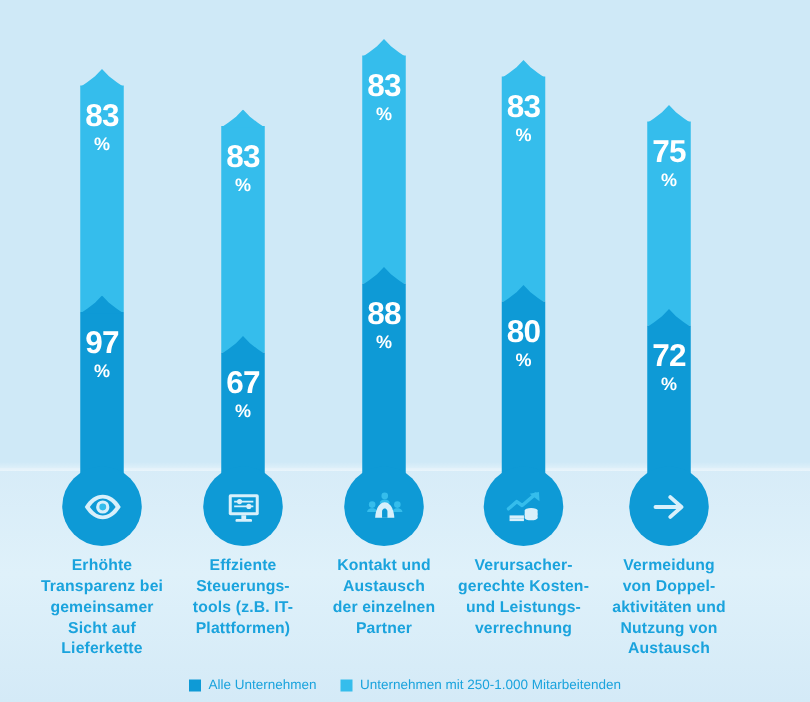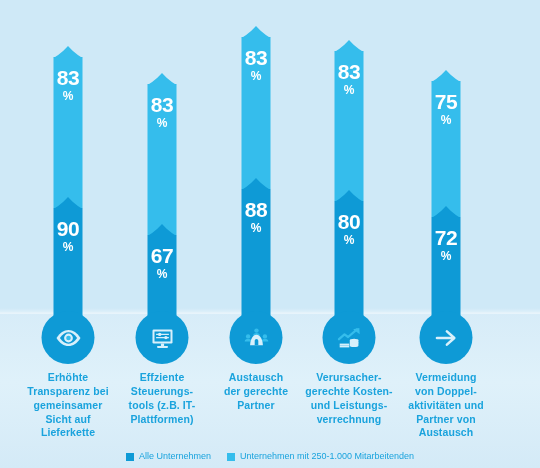--- a/index.html
+++ b/index.html
@@ -197,21 +197,21 @@
           <div class="val val-light">
             <span class="num">83</span>
             <span class="pct">%</span>
           </div>
         </div>
         <div class="seg seg-dark" style="height:132px;">
           <div class="tip">
               <i></i>
             </div>
           <div class="val val-dark">
-            <span class="num">90</span>
+            <span class="num">97</span>
             <span class="pct">%</span>
           </div>
         </div>
       </div>
       <div class="icon-circle">
         <svg width="30" height="30" viewBox="0 0 30 30" aria-hidden="true">
           <path d="M3 15c3.4-5.4 7.3-8.1 12-8.1S23.6 9.6 27 15c-3.4 5.4-7.3 8.1-12 8.1S6.4 20.4 3 15z" fill="#d8f0fb"></path>
           <path d="M6.4 15c2.6-3.8 5.5-5.7 8.6-5.7S21 11.2 23.6 15c-2.6 3.8-5.5 5.7-8.6 5.7S9 18.8 6.4 15z" fill="#0e9ad6"></path>
           <circle cx="15" cy="15" r="4.4" fill="#d8f0fb"></circle>
           <circle cx="15" cy="15" r="2.3" fill="#35bdec"></circle>
@@ -294,22 +294,23 @@
           <path d="M11.6 12.6c0-1.6 1.5-2.6 3.4-2.6s3.4 1 3.4 2.6z" fill="#35bdec"></path>
           <circle cx="6.6" cy="13.4" r="2.2" fill="#35bdec"></circle>
           <path d="M3.2 18.4c0-1.6 1.5-2.6 3.4-2.6s3.4 1 3.4 2.6z" fill="#35bdec"></path>
           <circle cx="23.4" cy="13.4" r="2.2" fill="#35bdec"></circle>
           <path d="M20 18.4c0-1.6 1.5-2.6 3.4-2.6s3.4 1 3.4 2.6z" fill="#35bdec"></path>
           <path d="M15 11.8c3.6 0 6.1 4.6 6.4 10.4H8.6C8.9 16.4 11.4 11.8 15 11.8z" fill="#d8f0fb"></path>
           <path d="M13.2 18c0-1.1.8-2 1.8-2s1.8.9 1.8 2v4.2h-3.6z" fill="#0e9ad6"></path>
         </svg>
       </div>
       <div class="caption">
+        <div>Kontakt und</div>
         <div>Austausch</div>
-        <div>der gerechte</div>
+        <div>der einzelnen</div>
         <div>Partner</div>
       </div>
     </div>
 
     <div class="col" style="left:297px;">
       <div class="bar">
         <div class="seg seg-light" style="height:150px;">
           <div class="tip">
               <i></i>
             </div>
@@ -373,21 +374,21 @@
       <div class="icon-circle">
         <svg width="30" height="30" viewBox="0 0 30 30" aria-hidden="true">
           <line x1="5.5" y1="15" x2="21.5" y2="15" stroke="#d8f0fb" stroke-width="2.6" stroke-linecap="round"></line>
           <polyline points="15.4,8.4 22.8,15 15.4,21.6" fill="none" stroke="#d8f0fb" stroke-width="2.6" stroke-linecap="round" stroke-linejoin="round"></polyline>
         </svg>
       </div>
       <div class="caption">
         <div>Vermeidung</div>
         <div>von Doppel-</div>
         <div>aktivitäten und</div>
-        <div>Partner von</div>
+        <div>Nutzung von</div>
         <div>Austausch</div>
       </div>
     </div>
 
   </div>
 
   <div class="legend">
     <div class="legend-item">
       <span class="legend-swatch" style="background:#0e9ad6;"></span>
       <span class="legend-label">Alle Unternehmen</span>

